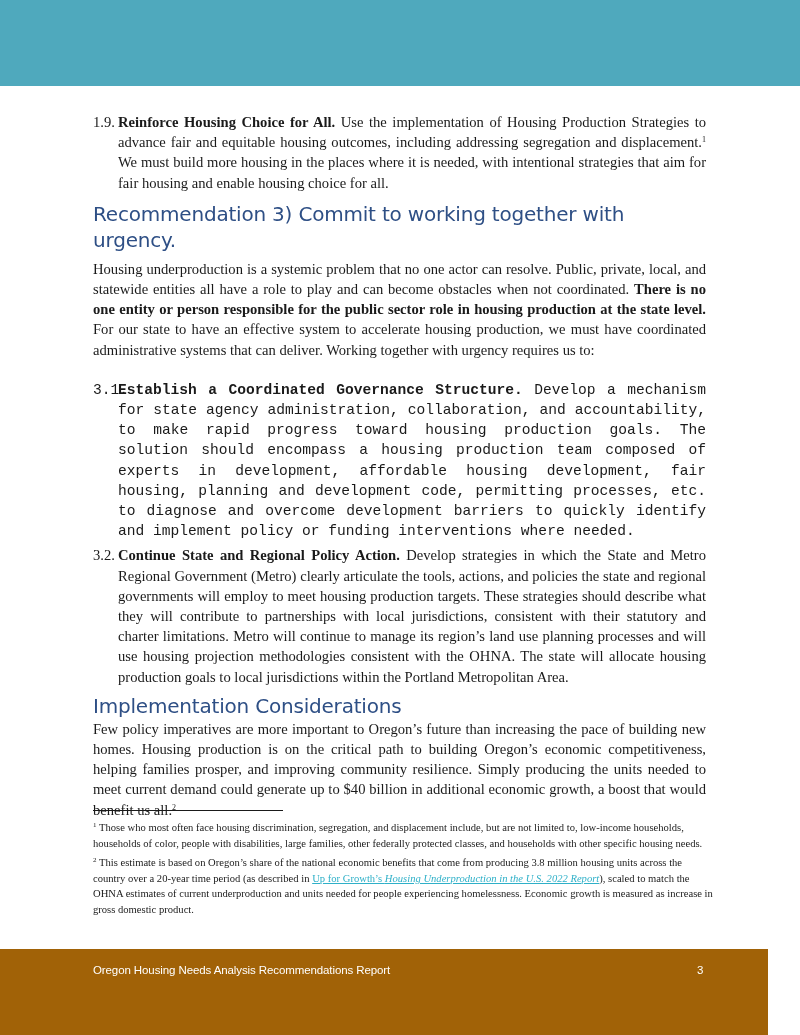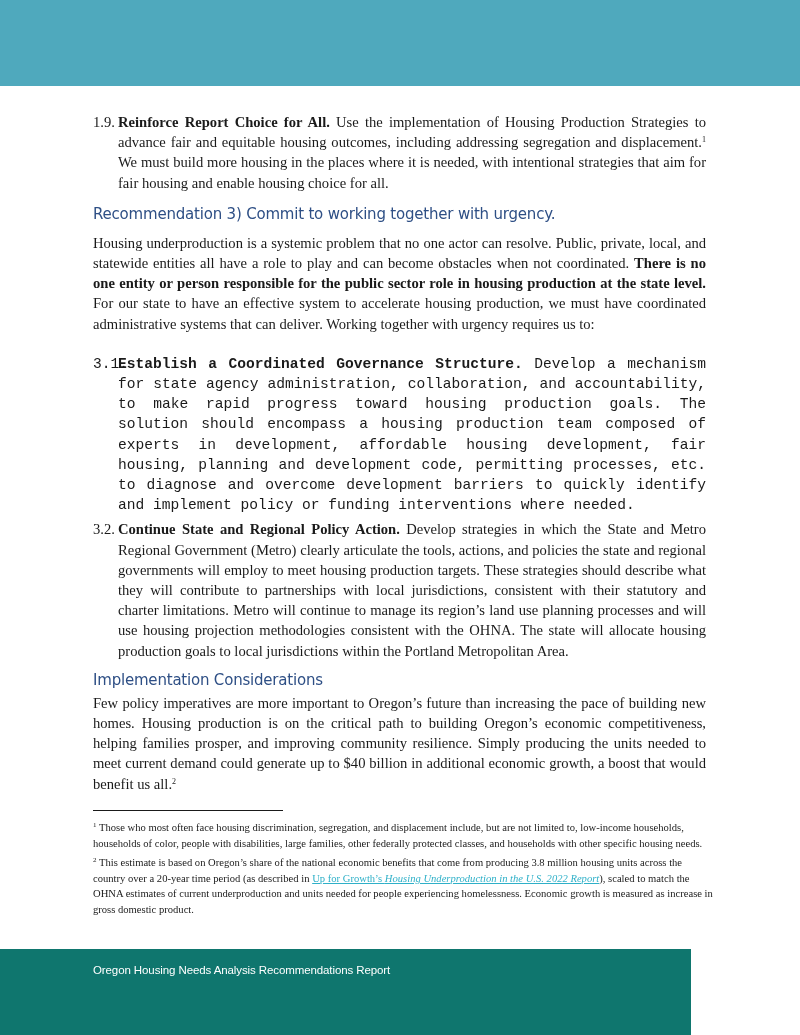--- a/index.html
+++ b/index.html
@@ -2,52 +2,52 @@
 <html><head>
   <meta charset="utf-8">
   <style>
     html, body { margin: 0; padding: 0; }
     body {
       width: 800px; height: 1035px; position: relative; background: #ffffff;
       font-family: "Liberation Serif", "DejaVu Serif", serif; color: #1a1a1a;
       overflow: hidden;
     }
     .header-band { position: absolute; left: 0; top: 0; width: 800px; height: 86px; background: #4fa9bd; }
-    .footer-band { position: absolute; left: 0; top: 949px; width: 691px; height: 86px; background: #0f766e; }
+    .footer-band { position: absolute; left: 0; top: 949px; width: 768px; height: 86px; background: #a16207; }
     .footer-title { position: absolute; left: 93px; top: 15px; color: #ffffff; font-family: "Liberation Sans", "DejaVu Sans", sans-serif; font-size: 11.5px; letter-spacing: -0.1px; }
     .footer-page { position: absolute; left: 697px; top: 15px; color: #ffffff; font-family: "Liberation Sans", "DejaVu Sans", sans-serif; font-size: 11.5px; }
     .content { position: absolute; left: 93px; top: 112px; width: 613px; }
     p, .item { margin: 0; font-size: 14.6px; line-height: 20.2px; text-align: justify; }
     .item { position: relative; padding-left: 25px; }
     .item .num { position: absolute; left: 0; top: 0; }
     b { font-weight: bold; }
     h2 {
       margin: 0; font-family: "DejaVu Sans", "Liberation Sans", sans-serif; font-weight: normal;
-      color: #2e4f85; font-size: 15px; line-height: 26px; letter-spacing: -0.2px;
+      color: #2e4f85; font-size: 20px; line-height: 26px; letter-spacing: -0.2px;
     }
     sup { font-size: 8px; line-height: 0; vertical-align: 5px; }
     .h-rec { margin-top: 8px; margin-bottom: 6px; }
     .para-rec { margin-bottom: 20px; }
     .item-31 { margin-bottom: 4px; font-family: Liberation Mono, monospace; }
     .h-impl { margin-top: 6px; }
     .fn-rule { position: absolute; left: 93px; top: 810px; width: 190px; height: 1px; background: #1a1a1a; }
     .footnotes { position: absolute; left: 93px; top: 820px; width: 620px; }
     .fn { margin: 0 0 4px 0; font-size: 10.6px; line-height: 15.5px; text-align: left; }
     .fn sup { font-size: 7px; vertical-align: 4px; }
     .fn a { color: #2eb0c8; text-decoration: underline; }
   </style>
 </head>
 <body>
 
 <div class="header-band"></div>
 
 <div class="content">
   <div class="item">
     <span class="num">1.9.</span>
-    <b>Reinforce Report Choice for All.</b><span> Use the implementation of Housing Production Strategies to advance fair and equitable housing outcomes, including addressing segregation and displacement.</span><sup>1</sup><span> We must build more housing in the places where it is needed, with intentional strategies that aim for fair housing and enable housing choice for all.</span>
+    <b>Reinforce Housing Choice for All.</b><span> Use the implementation of Housing Production Strategies to advance fair and equitable housing outcomes, including addressing segregation and displacement.</span><sup>1</sup><span> We must build more housing in the places where it is needed, with intentional strategies that aim for fair housing and enable housing choice for all.</span>
   </div>
 
   <h2 class="h-rec">Recommendation 3) Commit to working together with urgency.</h2>
 
   <p class="para-rec"><span>Housing underproduction is a systemic problem that no one actor can resolve. Public, private, local, and statewide entities all have a role to play and can become obstacles when not coordinated. </span><b>There is no one entity or person responsible for the public sector role in housing production at the state level.</b><span> For our state to have an effective system to accelerate housing production, we must have coordinated administrative systems that can deliver. Working together with urgency requires us to:</span></p>
 
   <div class="item item-31">
     <span class="num">3.1.</span>
     <b>Establish a Coordinated Governance Structure.</b><span> Develop a mechanism for state agency administration, collaboration, and accountability, to make rapid progress toward housing production goals. The solution should encompass a housing production team composed of experts in development, affordable housing development, fair housing, planning and development code, permitting processes, etc. to diagnose and overcome development barriers to quickly identify and implement policy or funding interventions where needed.</span>
   </div>

